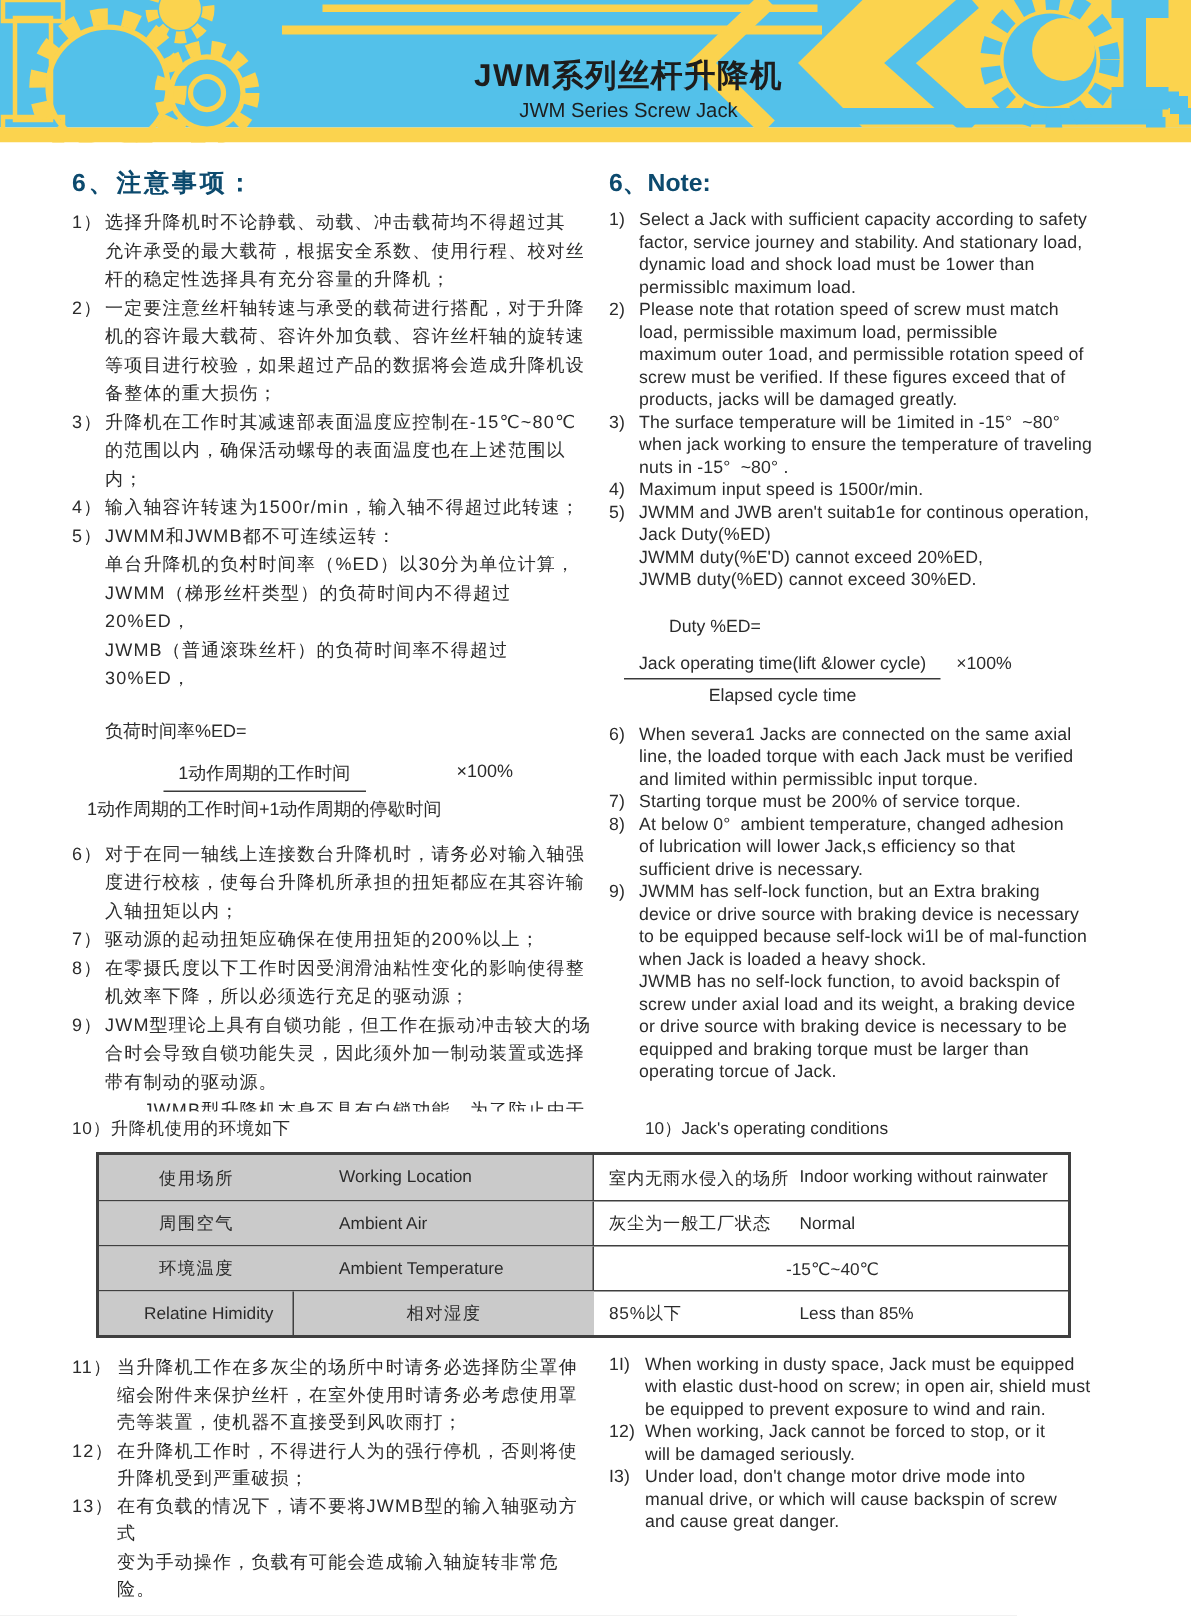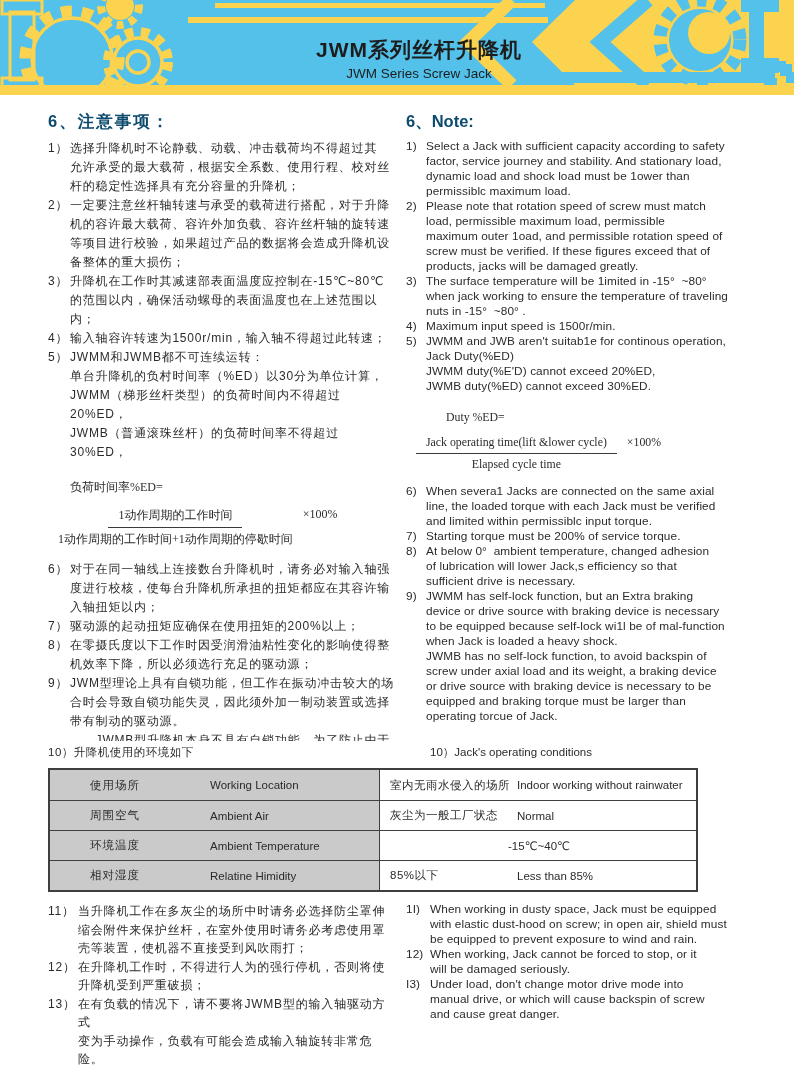--- a/index.html
+++ b/index.html
@@ -21,35 +21,35 @@
   .col h2 { font-size:16.5px; font-weight:bold; color:#0c4a6e; margin-bottom:6px; }
   .col.cn h2 { letter-spacing:2px; }
   .it { display:flex; }
   .n { flex:0 0 24px; }
   .b { flex:1; white-space:pre-wrap; }
   .cn .n, .cn .b { font-size:12px; line-height:19px; letter-spacing:0.8px; }
   .en .n, .en .b { font-size:11.8px; line-height:15px; letter-spacing:0.1px; }
   .cn .n { flex-basis:22px; }
   .en .n { flex-basis:20px; }
   
-  .formula { margin:16px 0 12px 0;font-family:Liberation Serif, serif; }
+  .formula { margin:16px 0 12px 0; }
   .cn .formula { font-size:12px; }
   .en .formula { font-size:11.8px; }
   .flabel { margin-left:22px; line-height:19px; }
   .en .flabel { margin-left:40px; line-height:15px; }
   .frow { display:flex; align-items:flex-start; margin-top:10px; margin-left:10px; }
   .frac { text-align:center; }
   .ftop { display:inline-block; padding:0 10px 3px 10px; border-bottom:1.3px solid #3a3a3a; }
   .fbot { padding-top:3px; }
   .fmul { margin-left:10px; }
   
   .cond { margin:4px 48px 0 48px; }
   .cap-row { display:flex; font-size:11.5px; margin-bottom:8px; }
   .cap-cn { width:382px; letter-spacing:0.5px; }
-  .cond-table { width:650px; border:2px solid #3f3f3f; }
+  .cond-table { margin-left:16px; width:650px; border:2px solid #3f3f3f; }
   .t-row { display:grid; grid-template-columns:130px 200px 135px 183px; height:30px; border-top:1px solid #3f3f3f; font-size:11.5px; }
   .t-row:first-child { border-top:none; }
   .t-cell { display:flex; align-items:center; }
   .lab { background:#cacaca; }
   .lab.c1 { justify-content:center; letter-spacing:1px; }
   .lab.c2 { padding-left:30px; border-right:1px solid #3f3f3f; }
   .val.c3 { padding-left:10px; letter-spacing:0.5px; }
   .val.c4 { padding-left:2px; }
   .val.cc { grid-column:3/5; justify-content:center; }
   
@@ -281,22 +281,22 @@
         <div class="t-cell lab c2">Ambient Air</div>
         <div class="t-cell val c3">灰尘为一般工厂状态</div>
         <div class="t-cell val c4">Normal</div>
       </div>
       <div class="t-row">
         <div class="t-cell lab c1">环境温度</div>
         <div class="t-cell lab c2">Ambient Temperature</div>
         <div class="t-cell val cc">-15℃~40℃</div>
       </div>
       <div class="t-row">
+        <div class="t-cell lab c2">Relatine Himidity</div>
         <div class="t-cell lab c1">相对湿度</div>
-        <div class="t-cell lab c2">Relatine Himidity</div>
         <div class="t-cell val c3">85%以下</div>
         <div class="t-cell val c4">Less than 85%</div>
       </div>
     </div>
   </section>
 
   <section class="cols bottom">
     <div class="col cn">
       <div class="it">
         <span class="n">11）</span>

